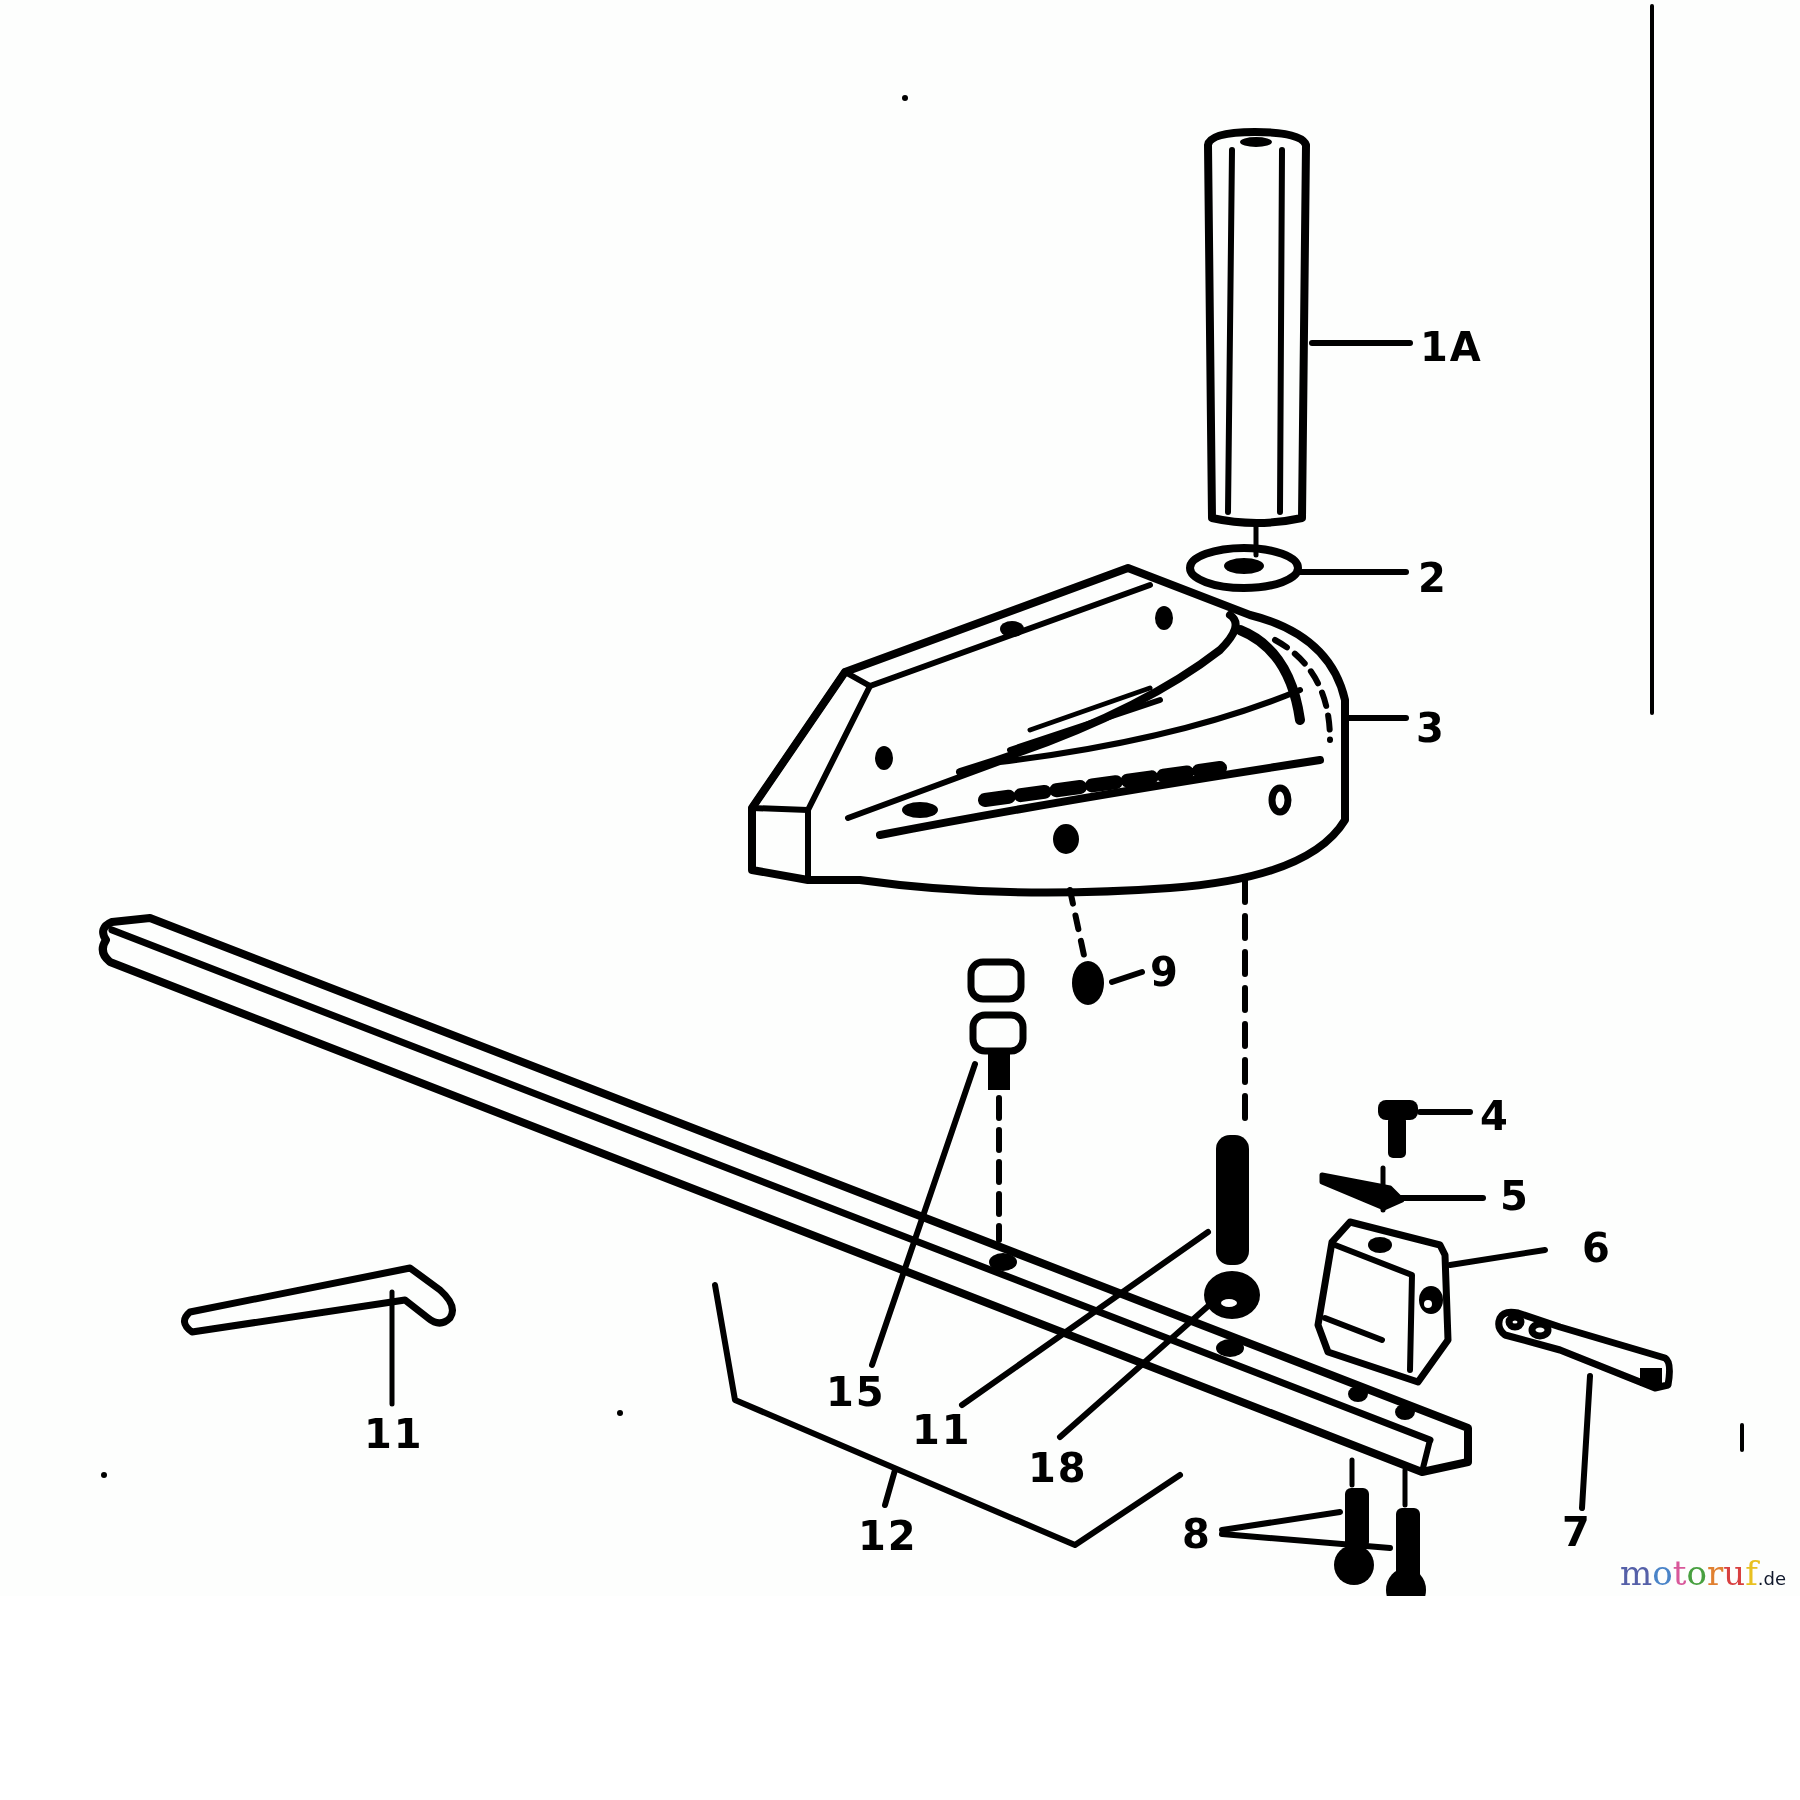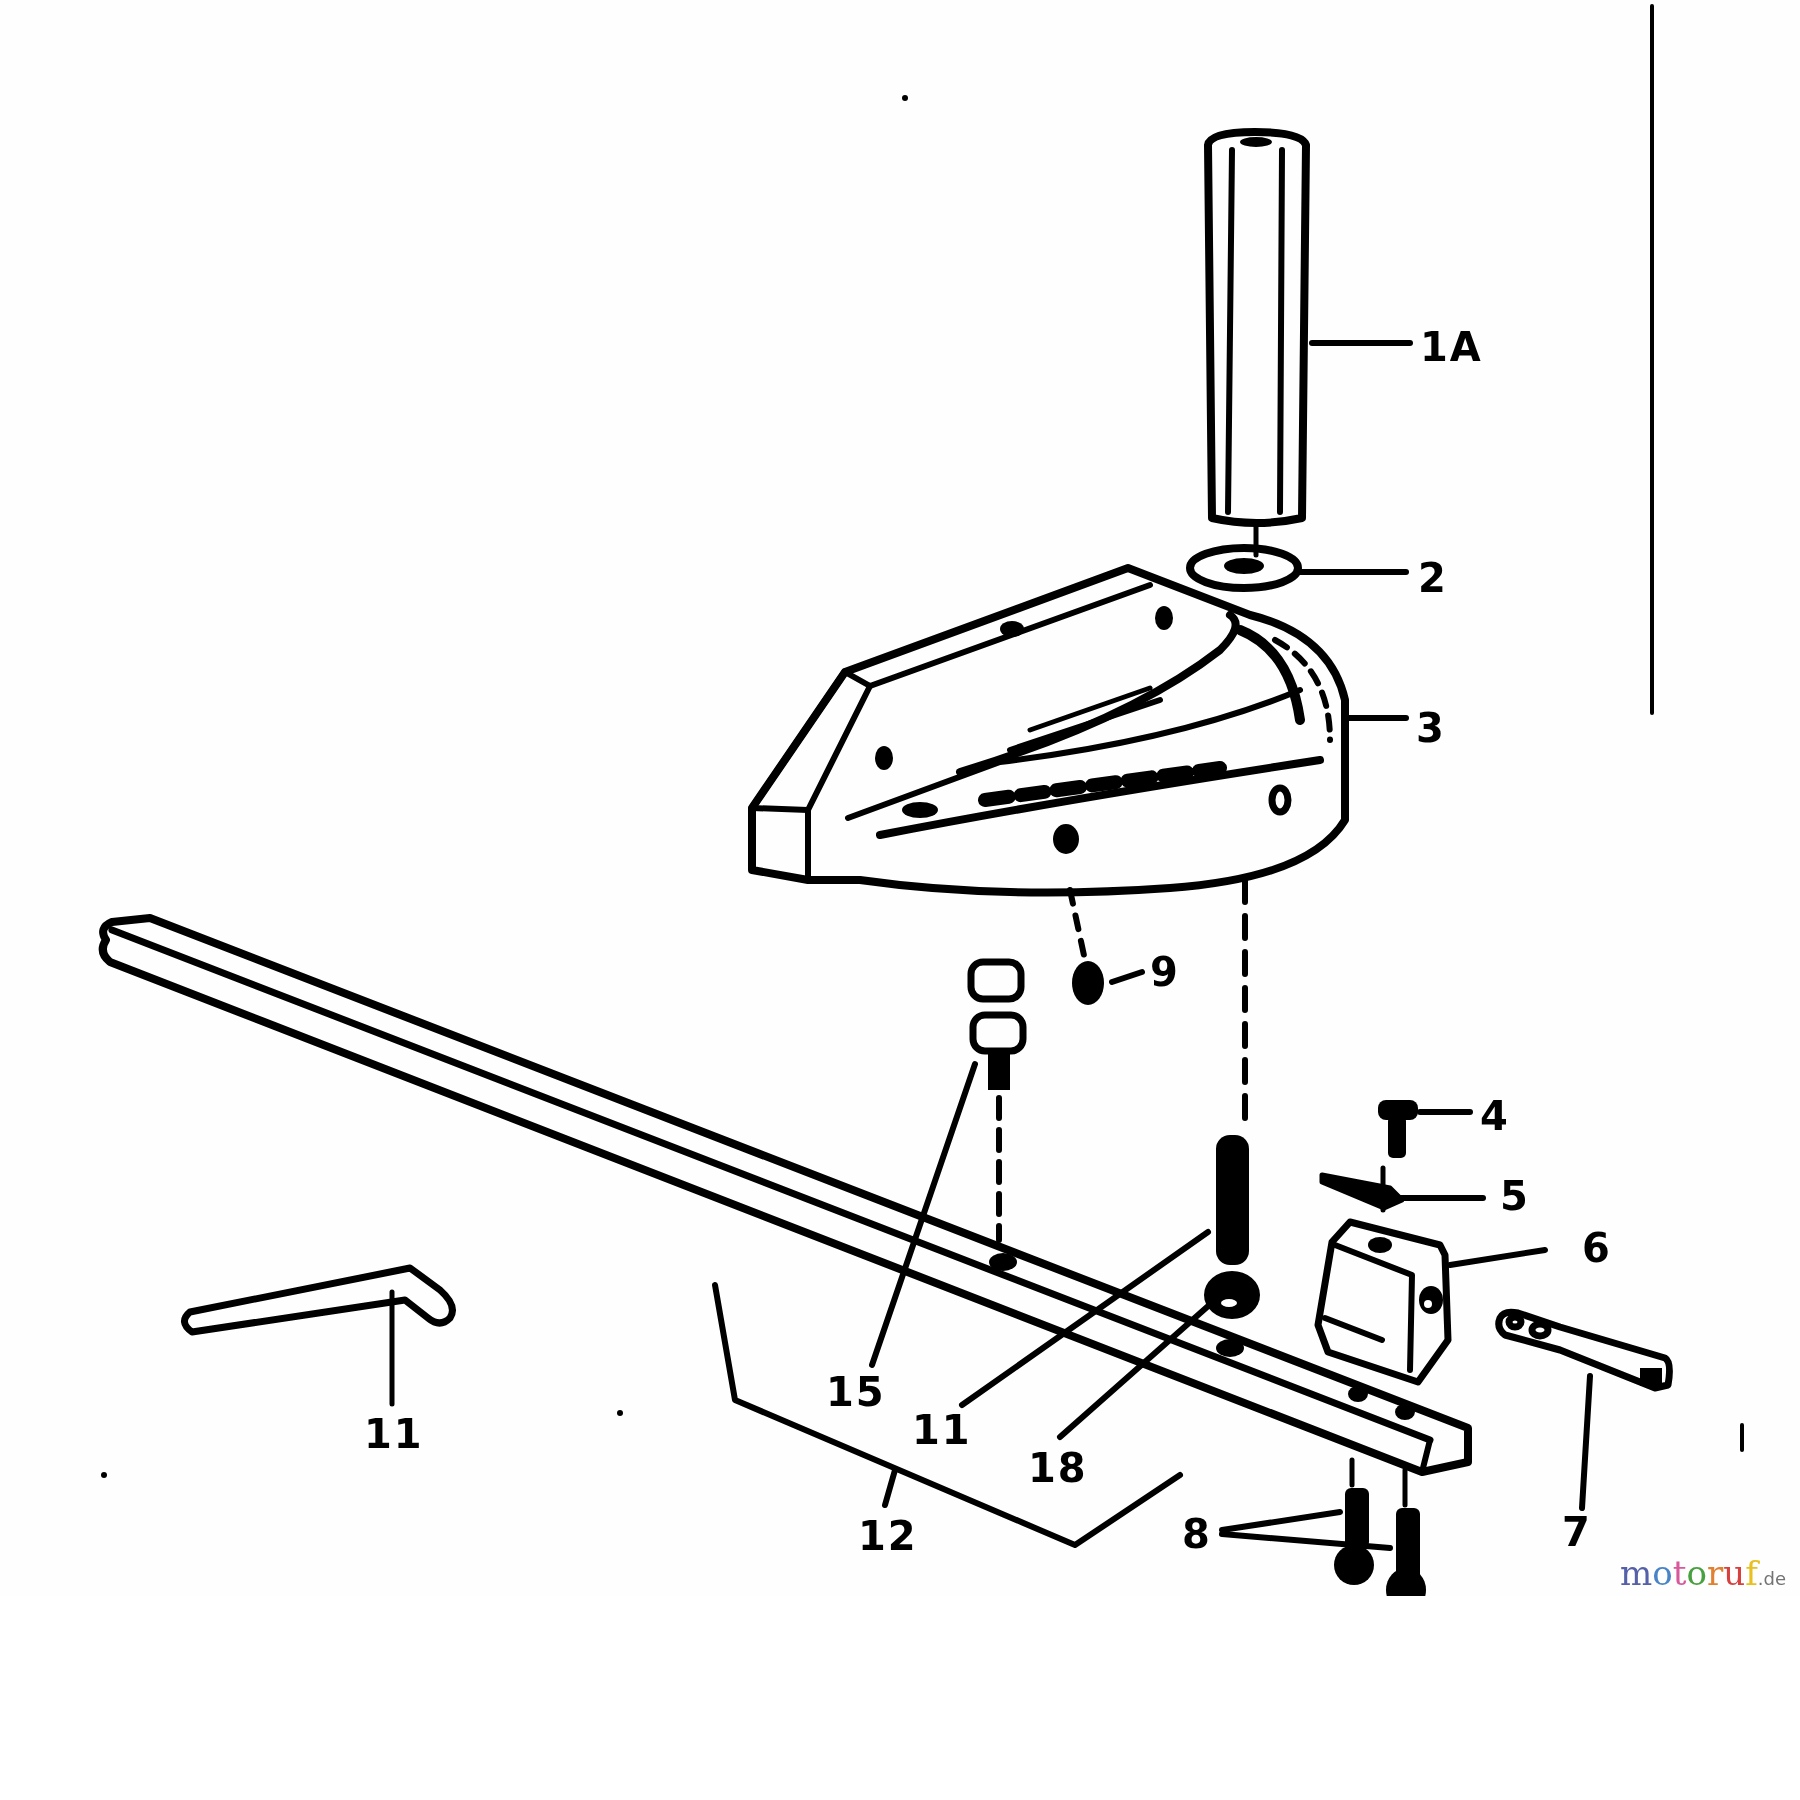--- a/index.html
+++ b/index.html
@@ -13,21 +13,21 @@
     color: #000;
     line-height: 1;
     letter-spacing: 2px;
     white-space: nowrap;
   }
   .wm {
     position: absolute; right: 14px; bottom: 6px;
     font-family: "DejaVu Serif", serif;
     font-size: 34px; line-height: 1;
   }
-  .wm .tld { font-size: 18px; color: #737373; font-family: "DejaVu Sans", sans-serif; }
+  .wm .tld { font-size: 18px; color: #0f172a; font-family: "DejaVu Sans", sans-serif; }
 </style>
 </head>
 <body>
 
 <div id="stage">
   <svg id="drawing" viewBox="0 0 1800 1800" xmlns="http://www.w3.org/2000/svg" fill="none" stroke="#000" stroke-width="7" stroke-linejoin="round" stroke-linecap="round">
 
     <line x1="1652" y1="6" x2="1652" y2="713" stroke-width="4"></line>
     <circle cx="905" cy="98" r="3" fill="#000" stroke="none"></circle>
     <line x1="1742" y1="1425" x2="1742" y2="1450" stroke-width="4"></line>

